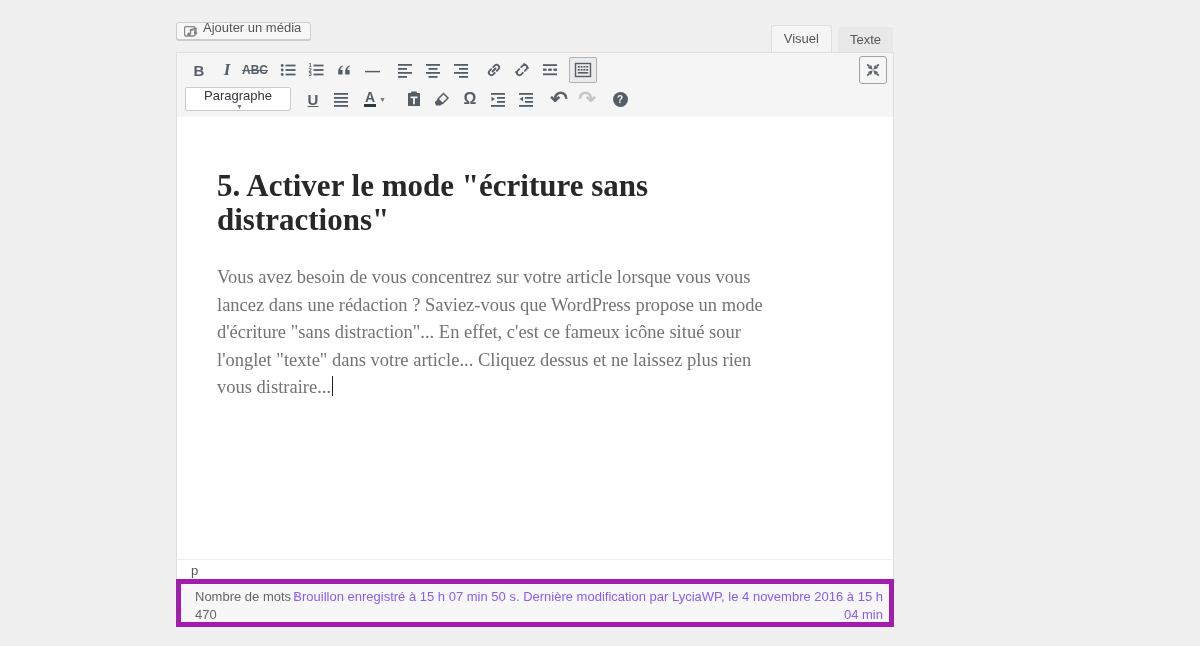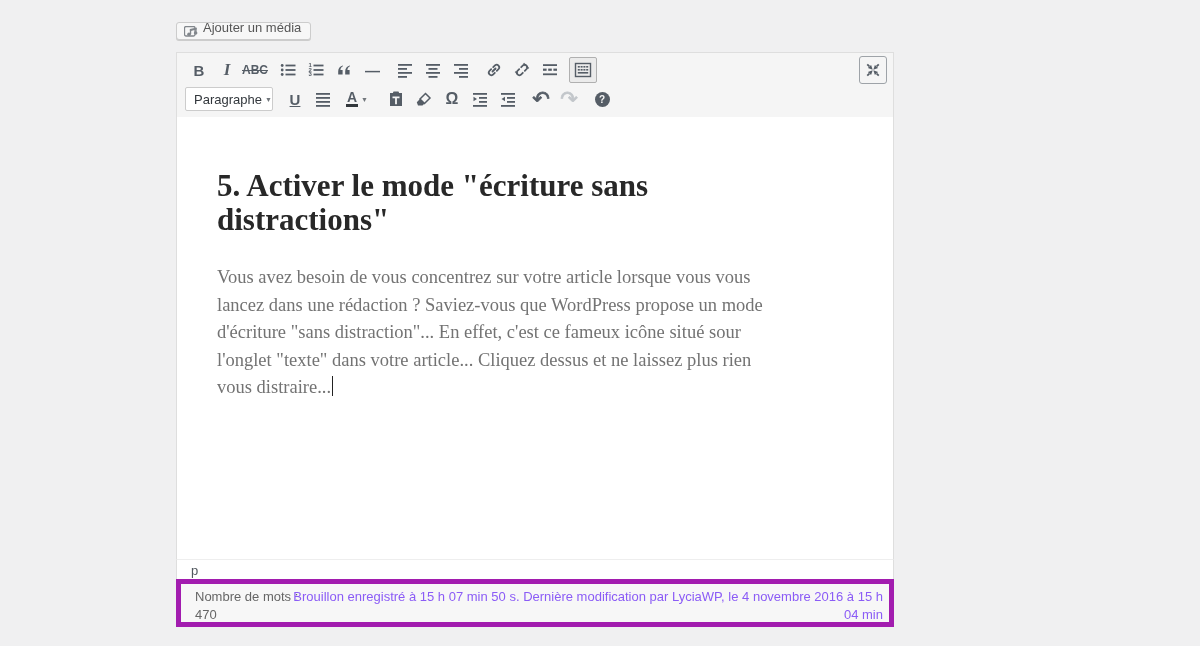--- a/index.html
+++ b/index.html
@@ -25,21 +25,21 @@
   .glyph-i { font-family:"Liberation Serif",serif; font-style:italic; font-size:17px; font-weight:bold; }
   .glyph-abc { font-size:12px; text-decoration:line-through; letter-spacing:0; font-weight:bold; }
   .glyph-hr { font-weight:bold; font-size:15px; letter-spacing:-1px; }
   .glyph-u { font-size:15px; font-weight:bold; text-decoration:underline; }
   .glyph-omega { font-size:16px; font-weight:bold; }
   .glyph-undo { font-size:21px; line-height:16px; -webkit-text-stroke:0.7px currentColor; }
   .glyph-a { font-size:14px; font-weight:bold; border-bottom:3px solid #32373c; line-height:13px; padding:0 1px; }
   .caret-down { font-size:7px; color:#72777c; margin-left:3px; }
   .mce-btn.boxed { border:1px solid #b0b0b0; background:#ebebeb; border-radius:2px; }
   .dfw-btn { position:absolute; right:6px; top:3px; width:28px; height:28px; border:1px solid #9ea3a8; border-radius:3px; background:#f5f5f5; display:flex; align-items:center; justify-content:center; color:#555d66; cursor:pointer; }
-  .para-select { height:24px; width:88px; background:#fff; border:1px solid #ccc; border-radius:2px; font-size:13px; color:#32373c; display:flex; align-items:center; padding:0 8px; margin-right:8px; cursor:pointer; }
+  .para-select { height:24px; width:106px; background:#fff; border:1px solid #ccc; border-radius:2px; font-size:13px; color:#32373c; display:flex; align-items:center; padding:0 8px; margin-right:8px; cursor:pointer;flex-direction:column; }
   .para-select .lbl { flex:1; }
   .help-btn { width:28px; height:26px; display:flex; align-items:center; justify-content:center; cursor:pointer; }
   .help-circle { width:15px; height:15px; background:#555d66; color:#f5f5f5; border-radius:50%; font-size:10px; font-weight:bold; display:flex; align-items:center; justify-content:center; }
   .disabled { color:#c2c6ca !important; }
 
   
   .content-area { background:#fff; border:1px solid #dedede; border-top:0; border-bottom:0; height:442px; padding:52px 40px 0 40px; overflow:hidden; }
   .content-area h2 { font-family:"Liberation Serif",serif; font-weight:bold; color:#282828; font-size:31px; line-height:34px; margin:0 0 27px 0; max-width:520px; }
   .content-area p { font-family:"Liberation Serif",serif; color:#737373; font-size:18.5px; line-height:27.5px; margin:0; max-width:561px; }
   .text-caret { display:inline-block; width:1.2px; height:20px; background:#222; vertical-align:-3px; margin-left:1px; }
@@ -63,20 +63,24 @@
         <svg width="15" height="13" viewBox="0 0 15 13" fill="#82878c">
           <rect x="0.5" y="0.5" width="10.5" height="9.5" rx="1.5" fill="none" stroke="#82878c" stroke-width="1.3"></rect>
           <circle cx="5" cy="8.2" r="1.8"></circle>
             <rect x="5.9" y="3" width="1.3" height="5.2"></rect>
             <path d="M5.9 3 L12.6 1.4 L12.6 3.6 L5.9 5.2 Z"></path>
             <circle cx="11.6" cy="7" r="1.8"></circle>
             <rect x="11.3" y="2" width="1.3" height="5"></rect>
         </svg>
       </span>
       <span>Ajouter un média</span>
+    </div>
+    <div class="tabs">
+      <div class="tab active">Visuel</div>
+      <div class="tab">Texte</div>
     </div>
   </div>
 
   <div class="toolbar-grp">
     <div class="mce-row mce-row1">
       <div class="mce-btn">
           <span class="glyph-b">B</span>
         </div>
       <div class="mce-btn">
           <span class="glyph-i">I</span>

